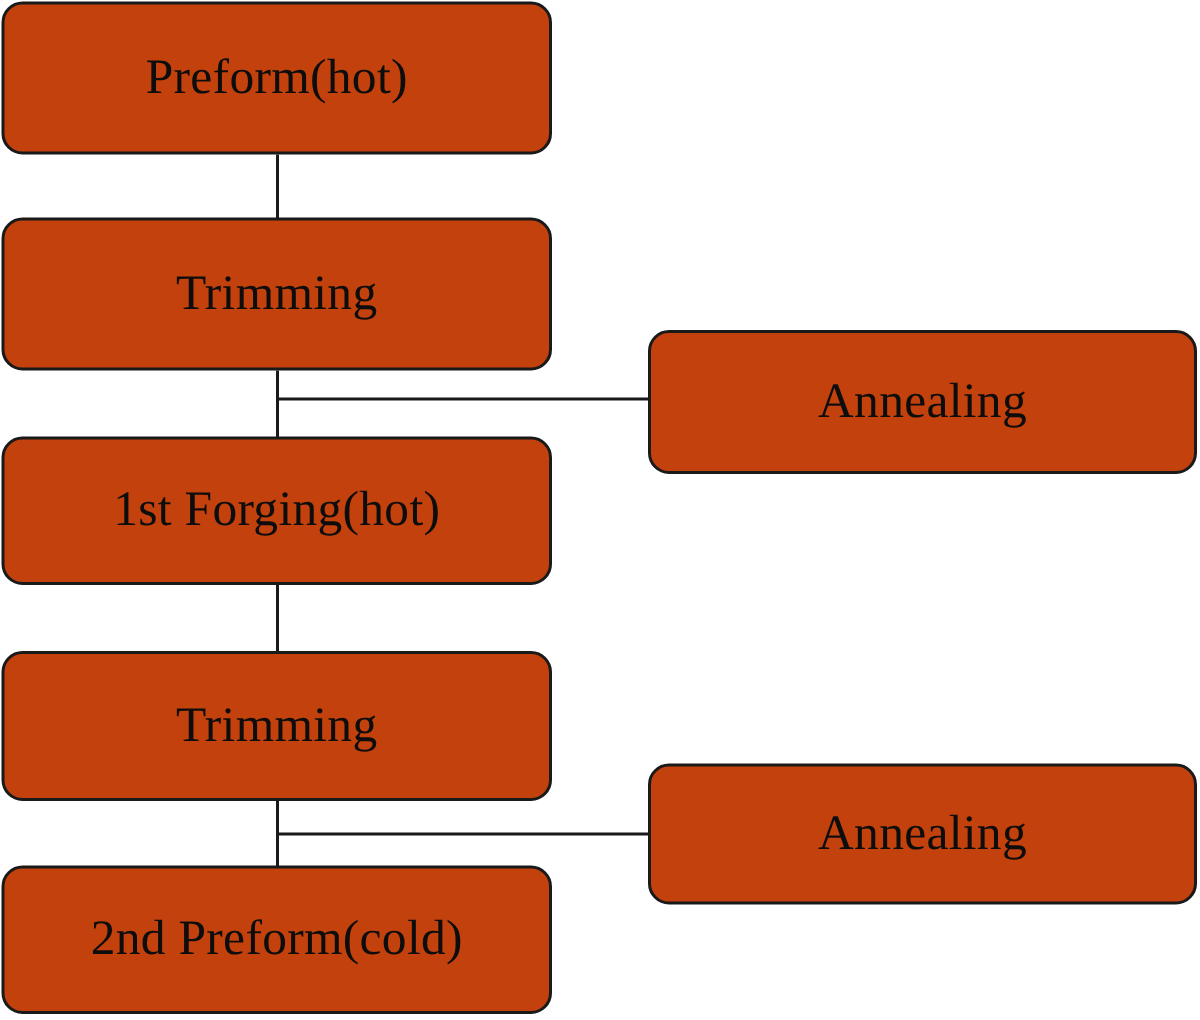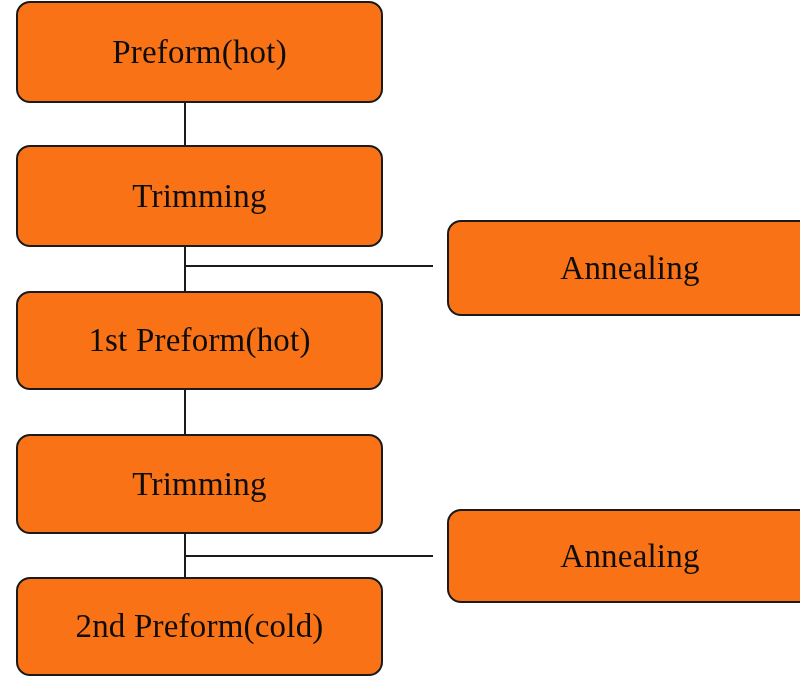--- a/index.html
+++ b/index.html
@@ -13,31 +13,30 @@
     height: 680px;
     background: #ffffff;
     overflow: hidden;
     font-family: "Liberation Serif", "DejaVu Serif", serif;
   }
   .node-box {
     position: absolute;
     box-sizing: border-box;
     border: 2px solid #1a1a1a;
     border-radius: 14px;
-    background: #f97316;
+    background: #c2410c;
     display: flex;
     align-items: center;
     justify-content: center;
     text-align: center;
     color: #0d0d0d;
     font-size: 33px;
     line-height: 1.1;
     letter-spacing: 0.2px;
     white-space: nowrap;
-    margin-left: 15px;
   }
   .connector {
     position: absolute;
     background: #1a1a1a;
   }
   .connector.vertical {
     width: 2px;
   }
   .connector.horizontal {
     height: 2px;
@@ -57,21 +56,21 @@
   <div class="connector vertical" style="left:184px; top:390px; height:45px;"></div>
 
   <div class="connector vertical" style="left:184px; top:534px; height:44px;"></div>
 
   <div class="connector horizontal" style="left:184px; top:555px; width:249px;"></div>
 
   <div class="node-box" style="left:1px; top:1px; width:367px; height:102px;">Preform(hot)</div>
 
   <div class="node-box" style="left:1px; top:145px; width:367px; height:102px;">Trimming</div>
 
-  <div class="node-box" style="left:1px; top:291px; width:367px; height:99px;">1st Preform(hot)</div>
+  <div class="node-box" style="left:1px; top:291px; width:367px; height:99px;">1st Forging(hot)</div>
 
   <div class="node-box" style="left:1px; top:434px; width:367px; height:100px;">Trimming</div>
 
   <div class="node-box" style="left:1px; top:577px; width:367px; height:99px;">2nd Preform(cold)</div>
 
   <div class="node-box" style="left:432px; top:220px; width:366px; height:96px;">Annealing</div>
 
   <div class="node-box" style="left:432px; top:509px; width:366px; height:94px;">Annealing</div>
 
 </div>

